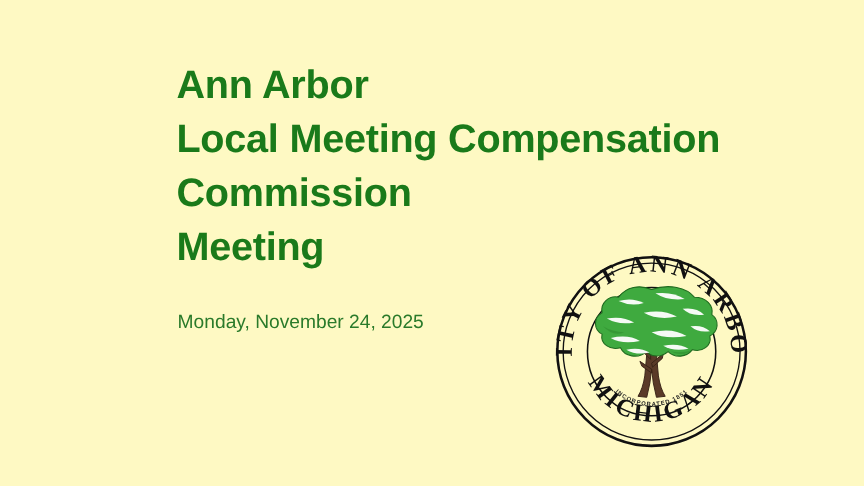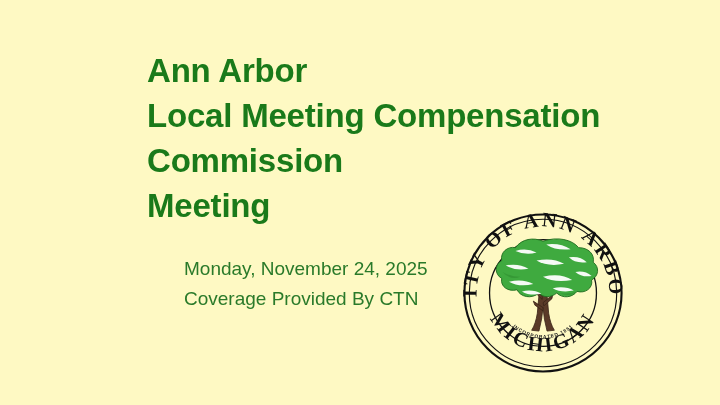--- a/index.html
+++ b/index.html
@@ -31,25 +31,24 @@
     white-space: nowrap;
   }
   #subtitle-block {
     position: absolute;
     left: 148px;
     top: 254px;
     width: 330px;
   }
   .subtitle-line {
     color: #2a7a2a;
-    font-size: 19px;
+    font-size: 16px;
     font-weight: normal;
     line-height: 30px;
     white-space: nowrap;
-    margin-left: 36px;
   }
   #seal {
     position: absolute;
     left: 462px;
     top: 212px;
     width: 162px;
     height: 162px;
   }
   #seal svg { display: block; width: 162px; height: 162px; }
   .seal-ring { fill: none; stroke: #111111; }
@@ -61,21 +60,20 @@
 
   <div id="title-block">
     <div class="title-line">Ann Arbor</div>
     <div class="title-line">Local Meeting Compensation</div>
     <div class="title-line">Commission</div>
     <div class="title-line">Meeting</div>
   </div>
 
   <div id="subtitle-block">
     <div class="subtitle-line">Monday, November 24, 2025</div>
-    <div class="subtitle-line">Coverage Provided By CTN</div>
   </div>
 
   <div id="seal">
     <svg viewBox="0 0 200 200" xmlns="http://www.w3.org/2000/svg" aria-hidden="true">
       <defs>
         <path id="arcTop" d="M 18 100 A 82 82 0 0 1 182 100"></path>
         <path id="arcBottom" d="M 28 100 A 72 72 0 0 0 172 100"></path>
         <path id="arcInnerTop" d="M 40 100 A 60 60 0 0 1 160 100"></path>
         <path id="arcInnerBottom" d="M 44 100 A 56 56 0 0 0 156 100"></path>
       </defs>

